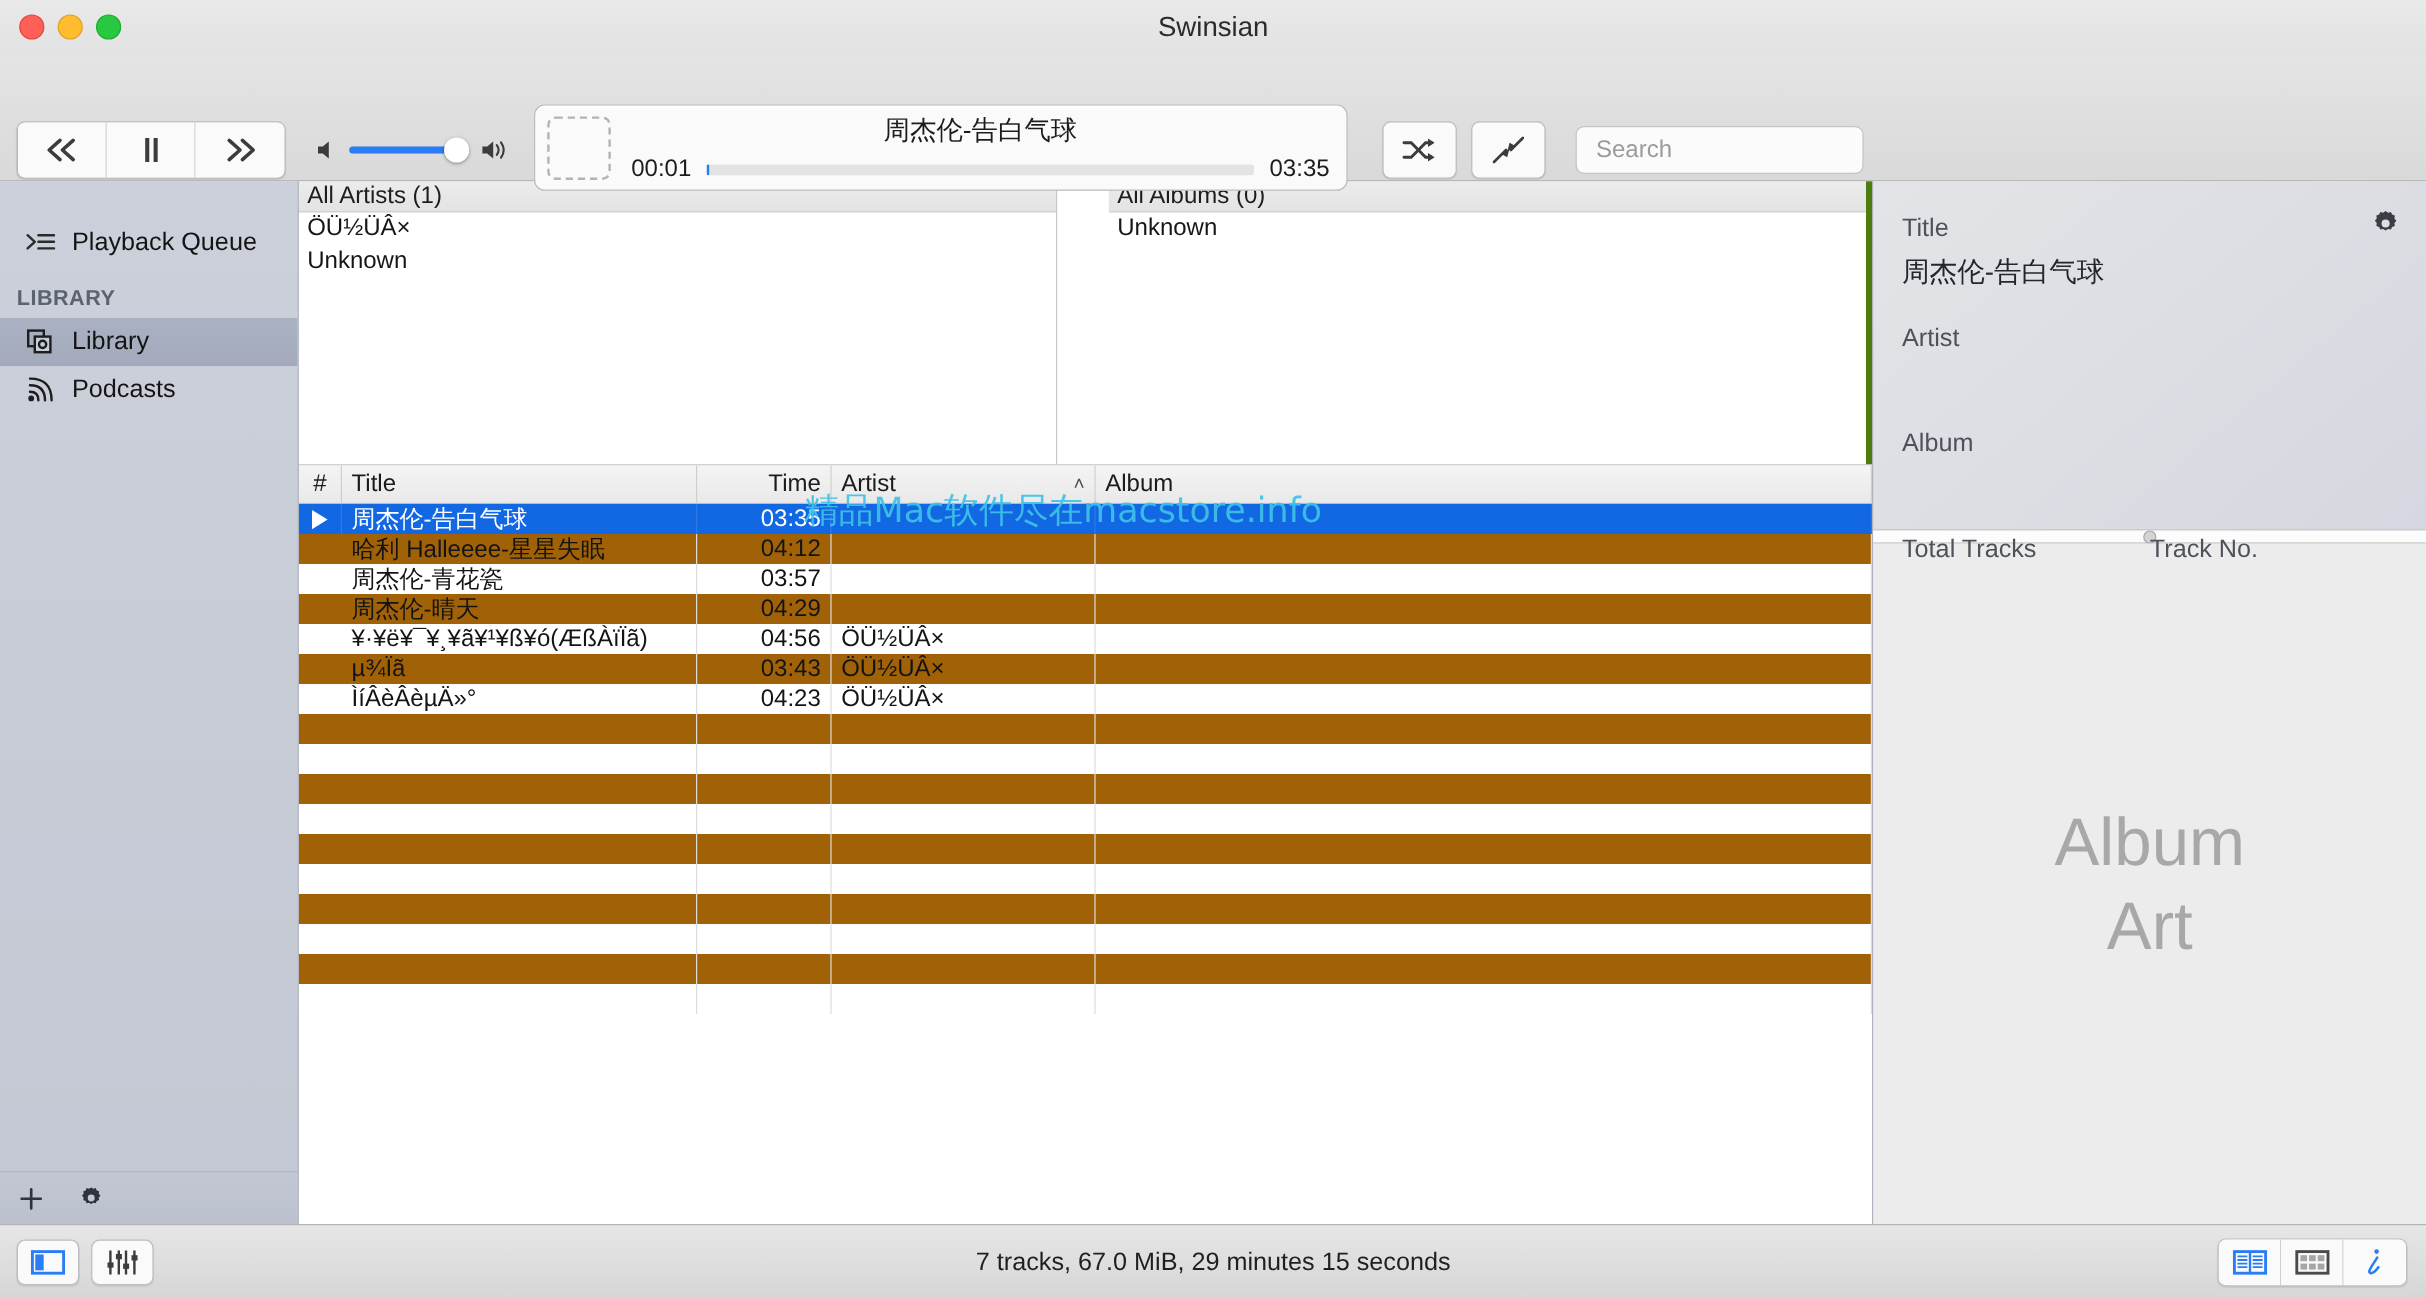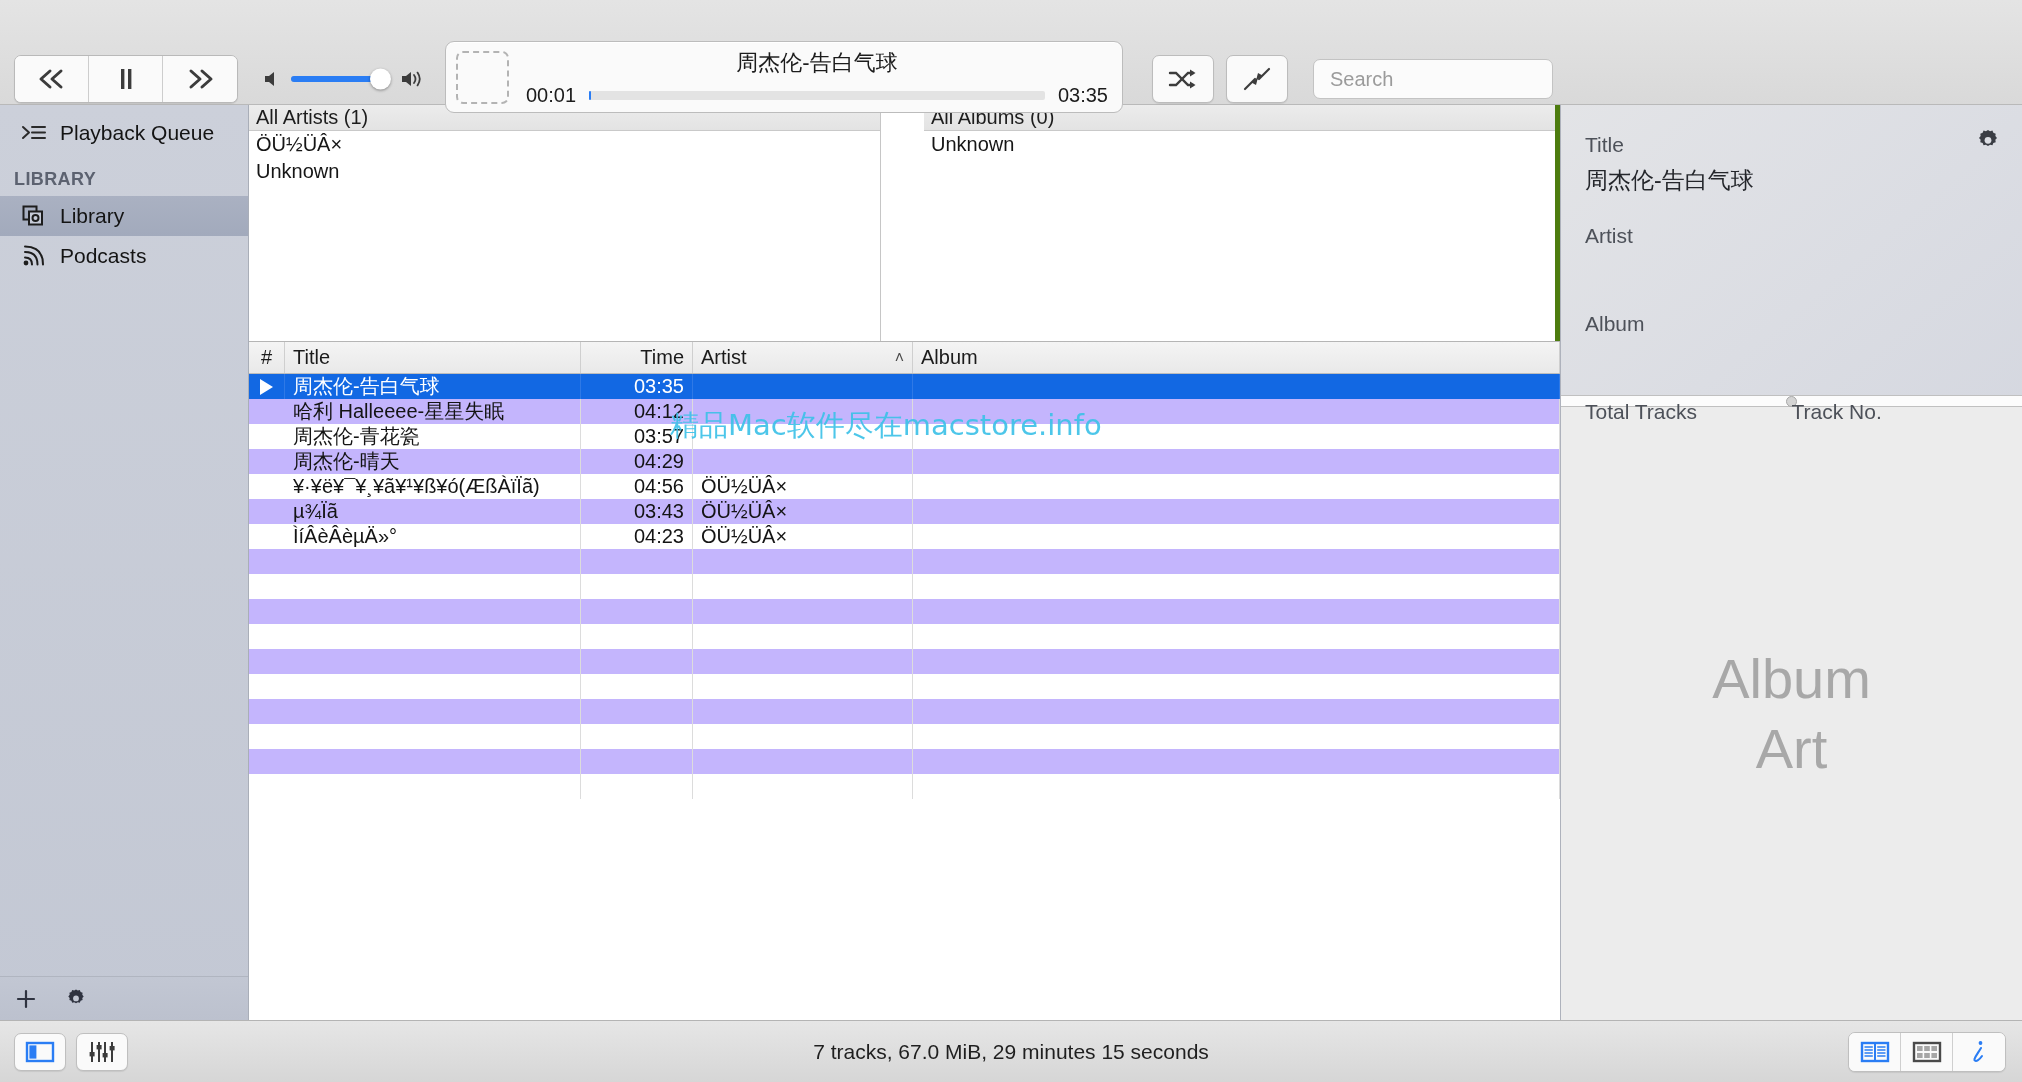--- a/index.html
+++ b/index.html
@@ -118,21 +118,21 @@
   .body { flex: 1; display: flex; min-height: 0; }
 
   
   .sidebar {
     width: 249px; flex: 0 0 249px;
     background: linear-gradient(180deg,#ccd0da 0%, #c3c8d4 100%);
     border-right: 1px solid #a9aeb8;
     display: flex; flex-direction: column;
     position: relative;
   }
-  .sb-scroll { flex: 1; padding-top: 8px; overflow: hidden; }
+  .sb-scroll { flex: 1; padding-top: 8px; overflow: hidden; margin-top: 23px; }
   .sb-item {
     display: flex; align-items: center; gap: 12px;
     height: 40px; padding: 0 10px 0 20px; cursor: pointer;
     font-size: 21px; color: #141414;
   }
   .sb-item.selected { background: linear-gradient(180deg,#aab1c2 0%,#a2aabc 100%); }
   .sb-header {
     font-size: 18px; font-weight: 700; color: #5c6270;
     letter-spacing: .4px; padding: 16px 0 6px 14px;
   }
@@ -179,21 +179,21 @@
   .th.c-num   { width: 36px; justify-content: center; }
   .th.c-title { width: 296px; }
   .th.c-time  { width: 112px; justify-content: flex-end; }
   .th.c-artist{ width: 220px; }
   .th.c-album { flex: 1; }
   .th .caret { margin-left: auto; font-size: 16px; color: #4a4a4a; }
 
   .tbody { flex: 1; overflow: hidden; position: relative; }
   .tr { display: flex; height: 25px; font-size: 20px; color: #141414; }
   .tr.odd  { background: #ffffff; }
-  .tr.even { background: #c4b5fd; }
+  .tr.even { background: #a16207; }
   .tr.selected { background: #1268e3; color: #ffffff; }
   .td { display: flex; align-items: center; padding: 0 8px; border-right: 1px solid #dcdcdc; overflow: hidden; white-space: nowrap; }
   .tr.selected .td { border-right-color: #2f79e6; }
   .td.c-num   { width: 36px; justify-content: center; border-right-color: transparent; }
   .td.c-title { width: 296px; }
   .td.c-time  { width: 112px; justify-content: flex-end; }
   .td.c-artist{ width: 220px; }
   .td.c-album { flex: 1; }
   .play-tri {
     width: 0; height: 0; border-left: 13px solid #fff;
@@ -253,20 +253,28 @@
     border: 1px solid #bfbfbf; border-radius: 7px; overflow: hidden; background: #fafafa;
     box-shadow: 0 1px 1px rgba(0,0,0,.08); }
   .sb-right .segbtn { border: none; border-right: 1px solid #cfcfcf; border-radius: 0; box-shadow: none; }
   .sb-right .segbtn:last-child { border-right: none; }
 </style>
 </head>
 <body>
 
 <div id="app">
 
+  <div class="titlebar">
+    <div class="traffic">
+      <div class="light red"></div>
+      <div class="light yellow"></div>
+      <div class="light green"></div>
+    </div>
+    <div class="win-title">Swinsian</div>
+  </div>
 
   <div class="toolbar">
 
     <div class="transport">
       <button>
         <svg width="34" height="22" viewBox="0 0 34 22">
           <path d="M15 3 L6 11 L15 19" fill="none" stroke="#3c3c3c" stroke-width="3" stroke-linecap="round" stroke-linejoin="round"></path>
           <path d="M26 3 L17 11 L26 19" fill="none" stroke="#3c3c3c" stroke-width="3" stroke-linecap="round" stroke-linejoin="round"></path>
         </svg>
       </button>

